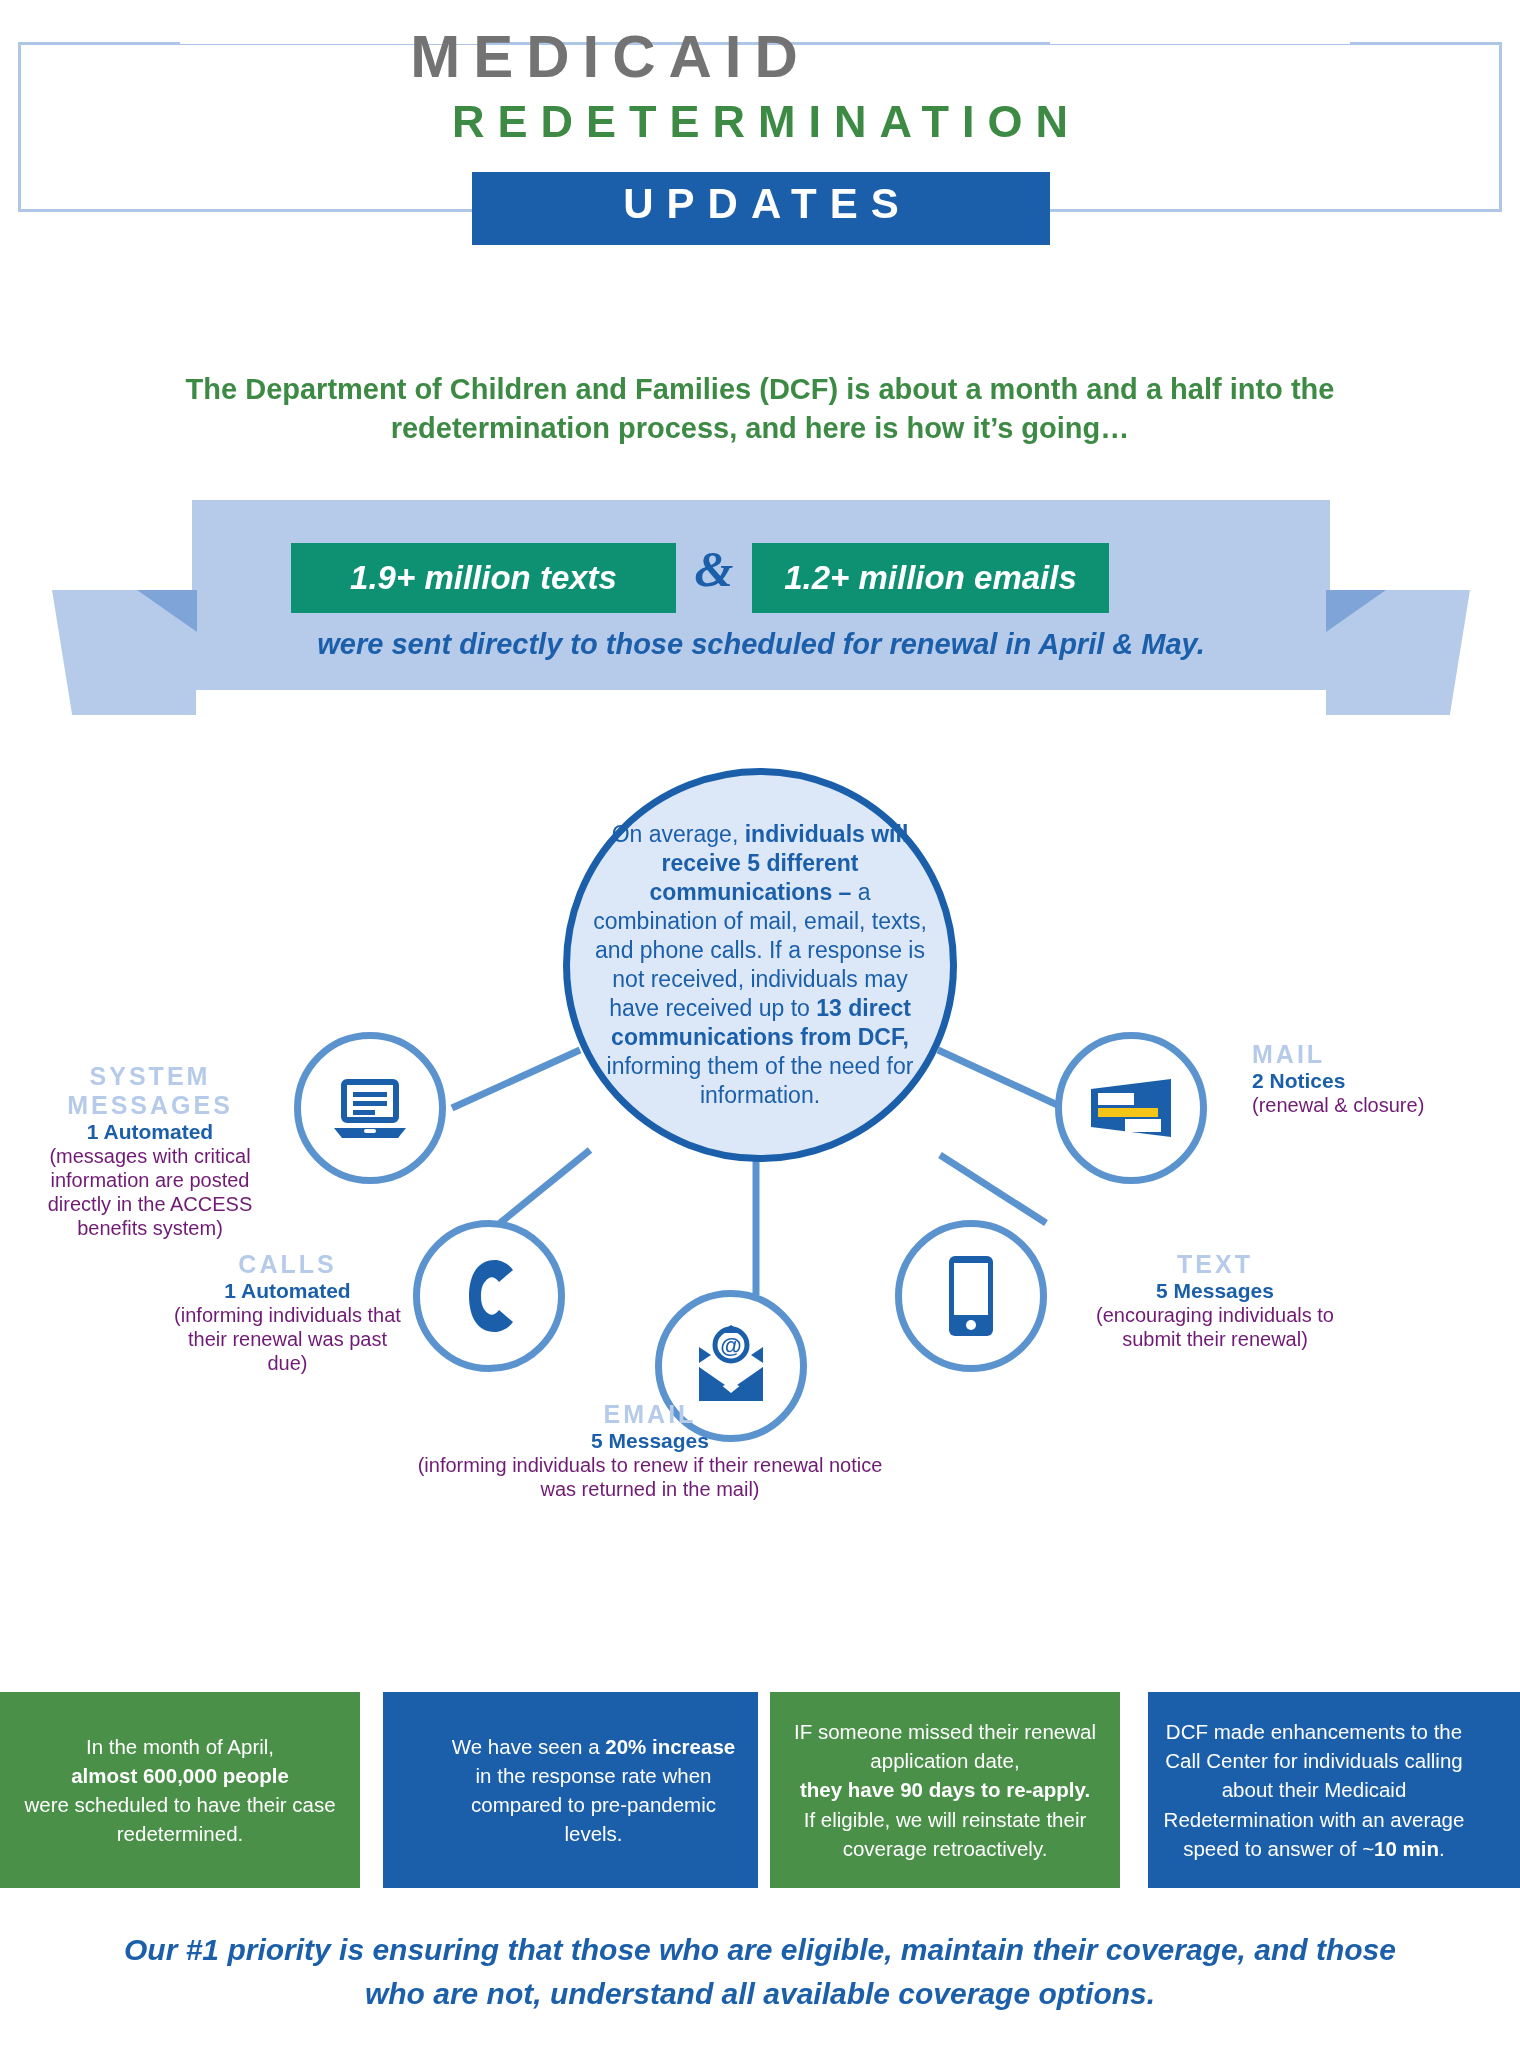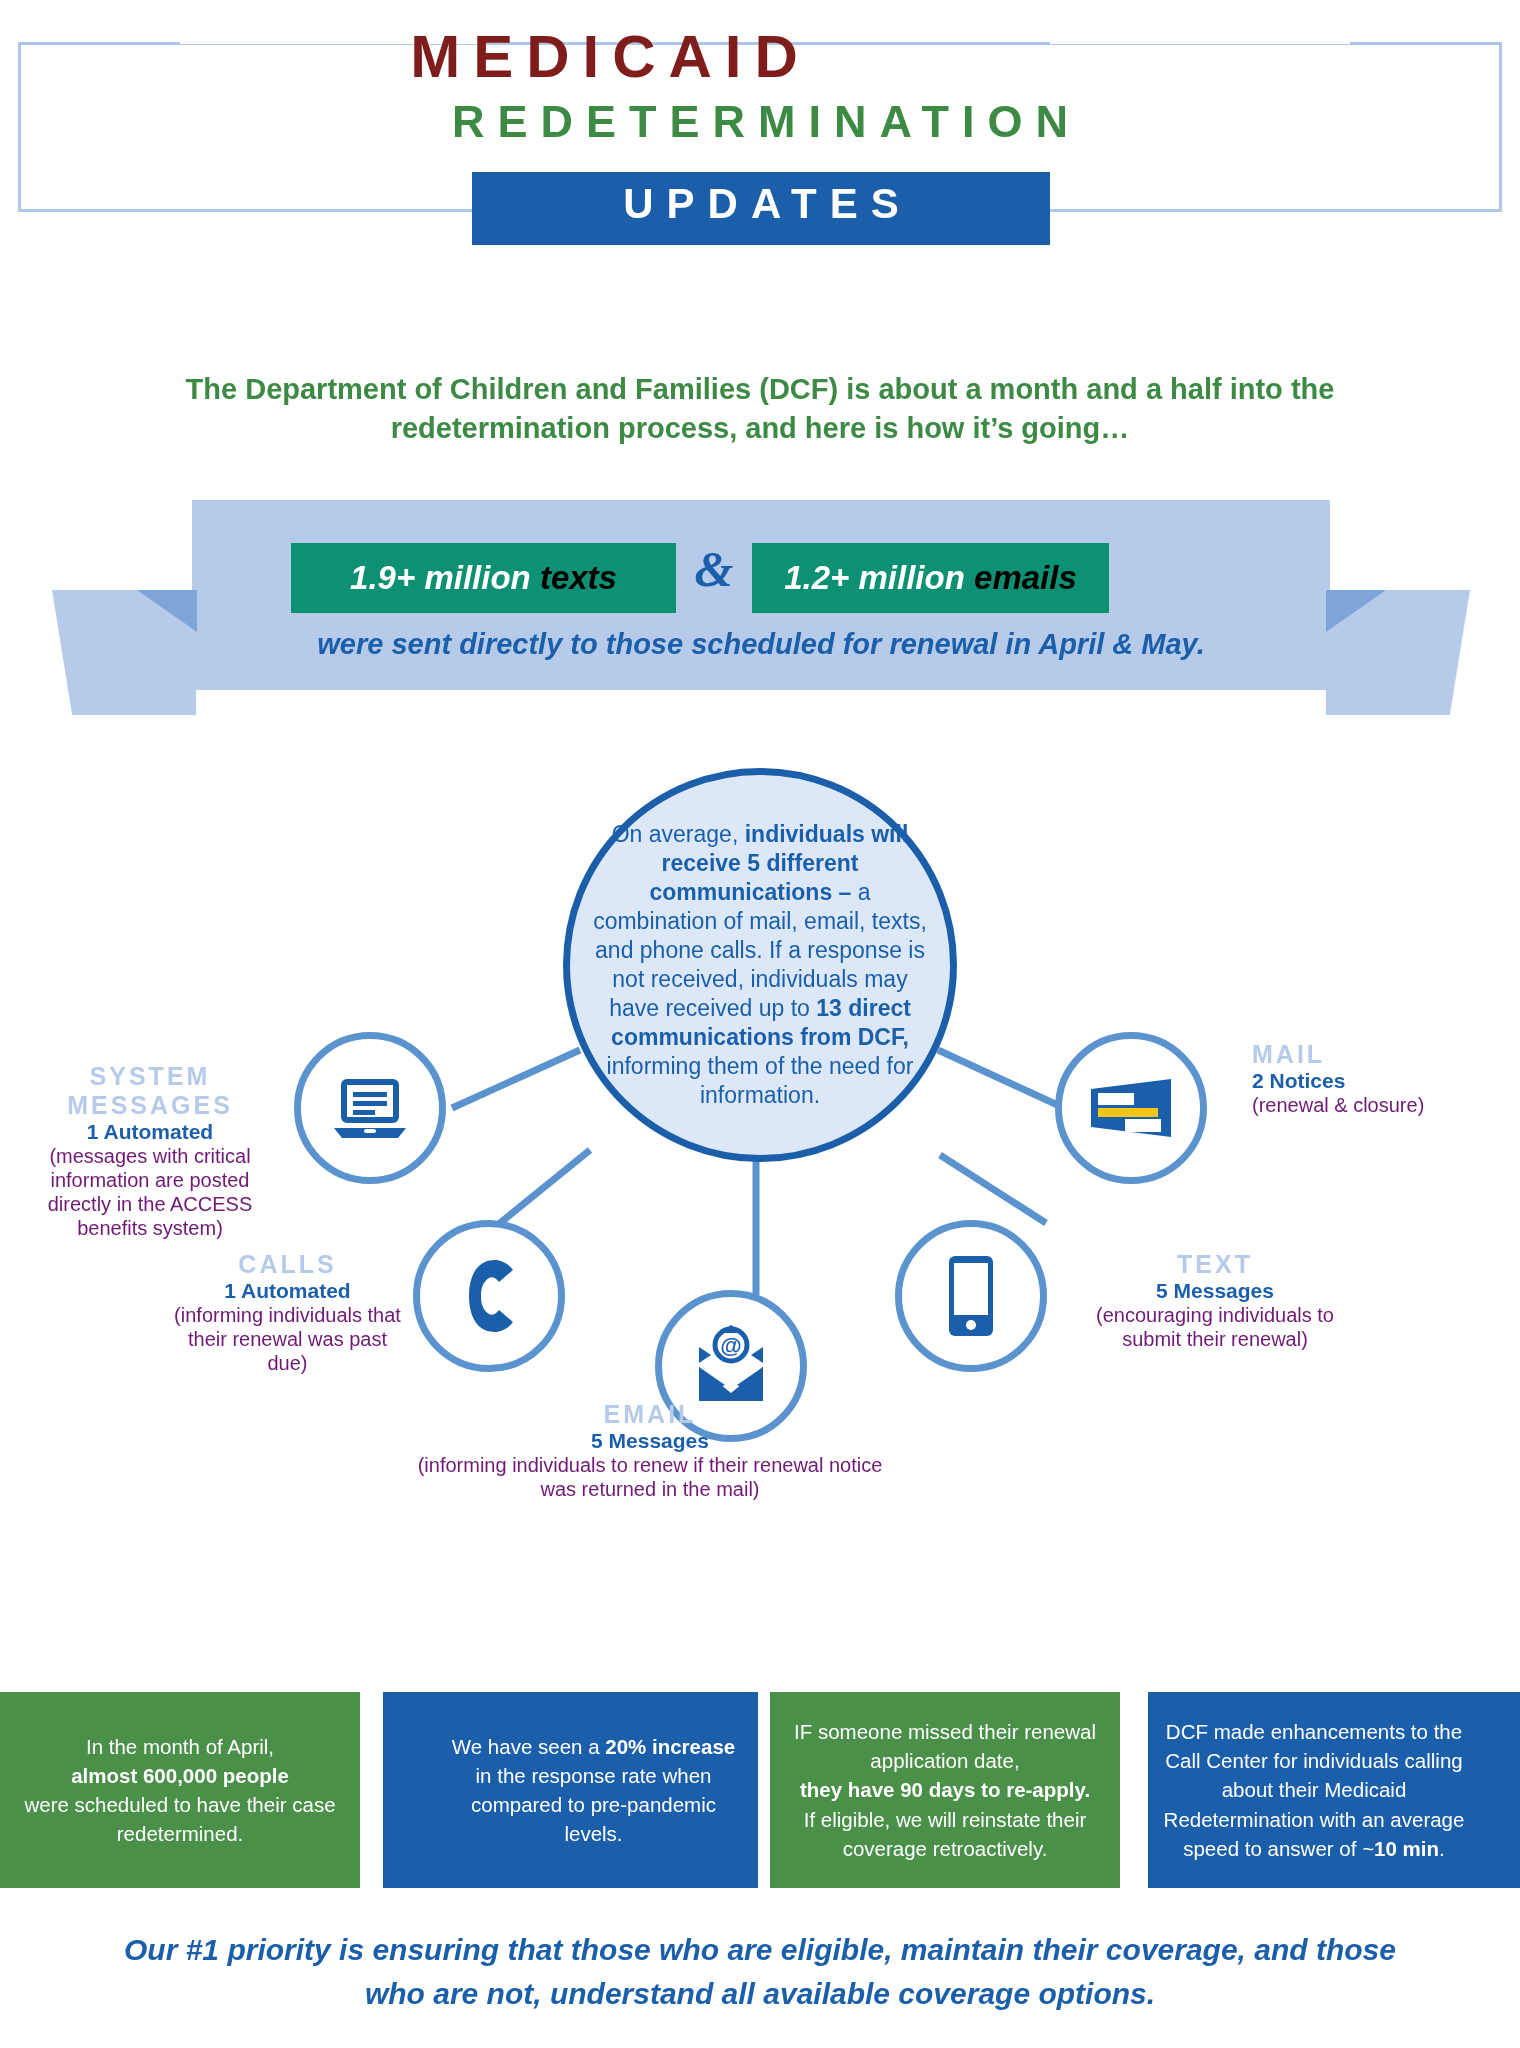--- a/index.html
+++ b/index.html
@@ -38,21 +38,21 @@
   .hdr-gap-br {
     position: absolute; left: 1060px; top: 195px;
     width: 300px; height: 14px; background: #ffffff;
   }
 
   .title-medicaid {
     position: absolute; left: 0; top: 22px; width: 1208px;
     text-align: center;
     font-size: 60px; font-weight: bold;
     letter-spacing: 13px;
-    color: #7f1d1d;
+    color: #737373;
     font-family: "Liberation Sans", sans-serif;
     text-indent: 13px;
   }
   .title-redet {
     position: absolute; left: 0; top: 96px; width: 1520px;
     text-align: center;
     font-size: 45px; font-weight: bold;
     letter-spacing: 13px;
     color: #3c8a44;
     text-indent: 13px;
@@ -120,21 +120,21 @@
     display: flex; align-items: center; justify-content: center;
   }
   .stat-box.left  { left: 291px; width: 385px; }
   .stat-box.right { left: 752px; width: 357px; }
   .stat-text {
     font-size: 33px; font-weight: bold; font-style: italic;
     color: #ffffff;
     font-family: "Liberation Sans Narrow","Liberation Sans", sans-serif;
     white-space: nowrap;
   }
-  .stat-text .hl { color: #000000; }
+  .stat-text .hl { color: #ffffff; }
   .amp {
     position: absolute; left: 676px; top: 40px; width: 76px;
     text-align: center;
     font-size: 50px; font-weight: bold; font-style: italic;
     color: #1b5fab;
     font-family: "Liberation Serif", serif;
   }
   .ribbon-line {
     position: absolute; left: 192px; top: 128px; width: 1138px;
     text-align: center;

